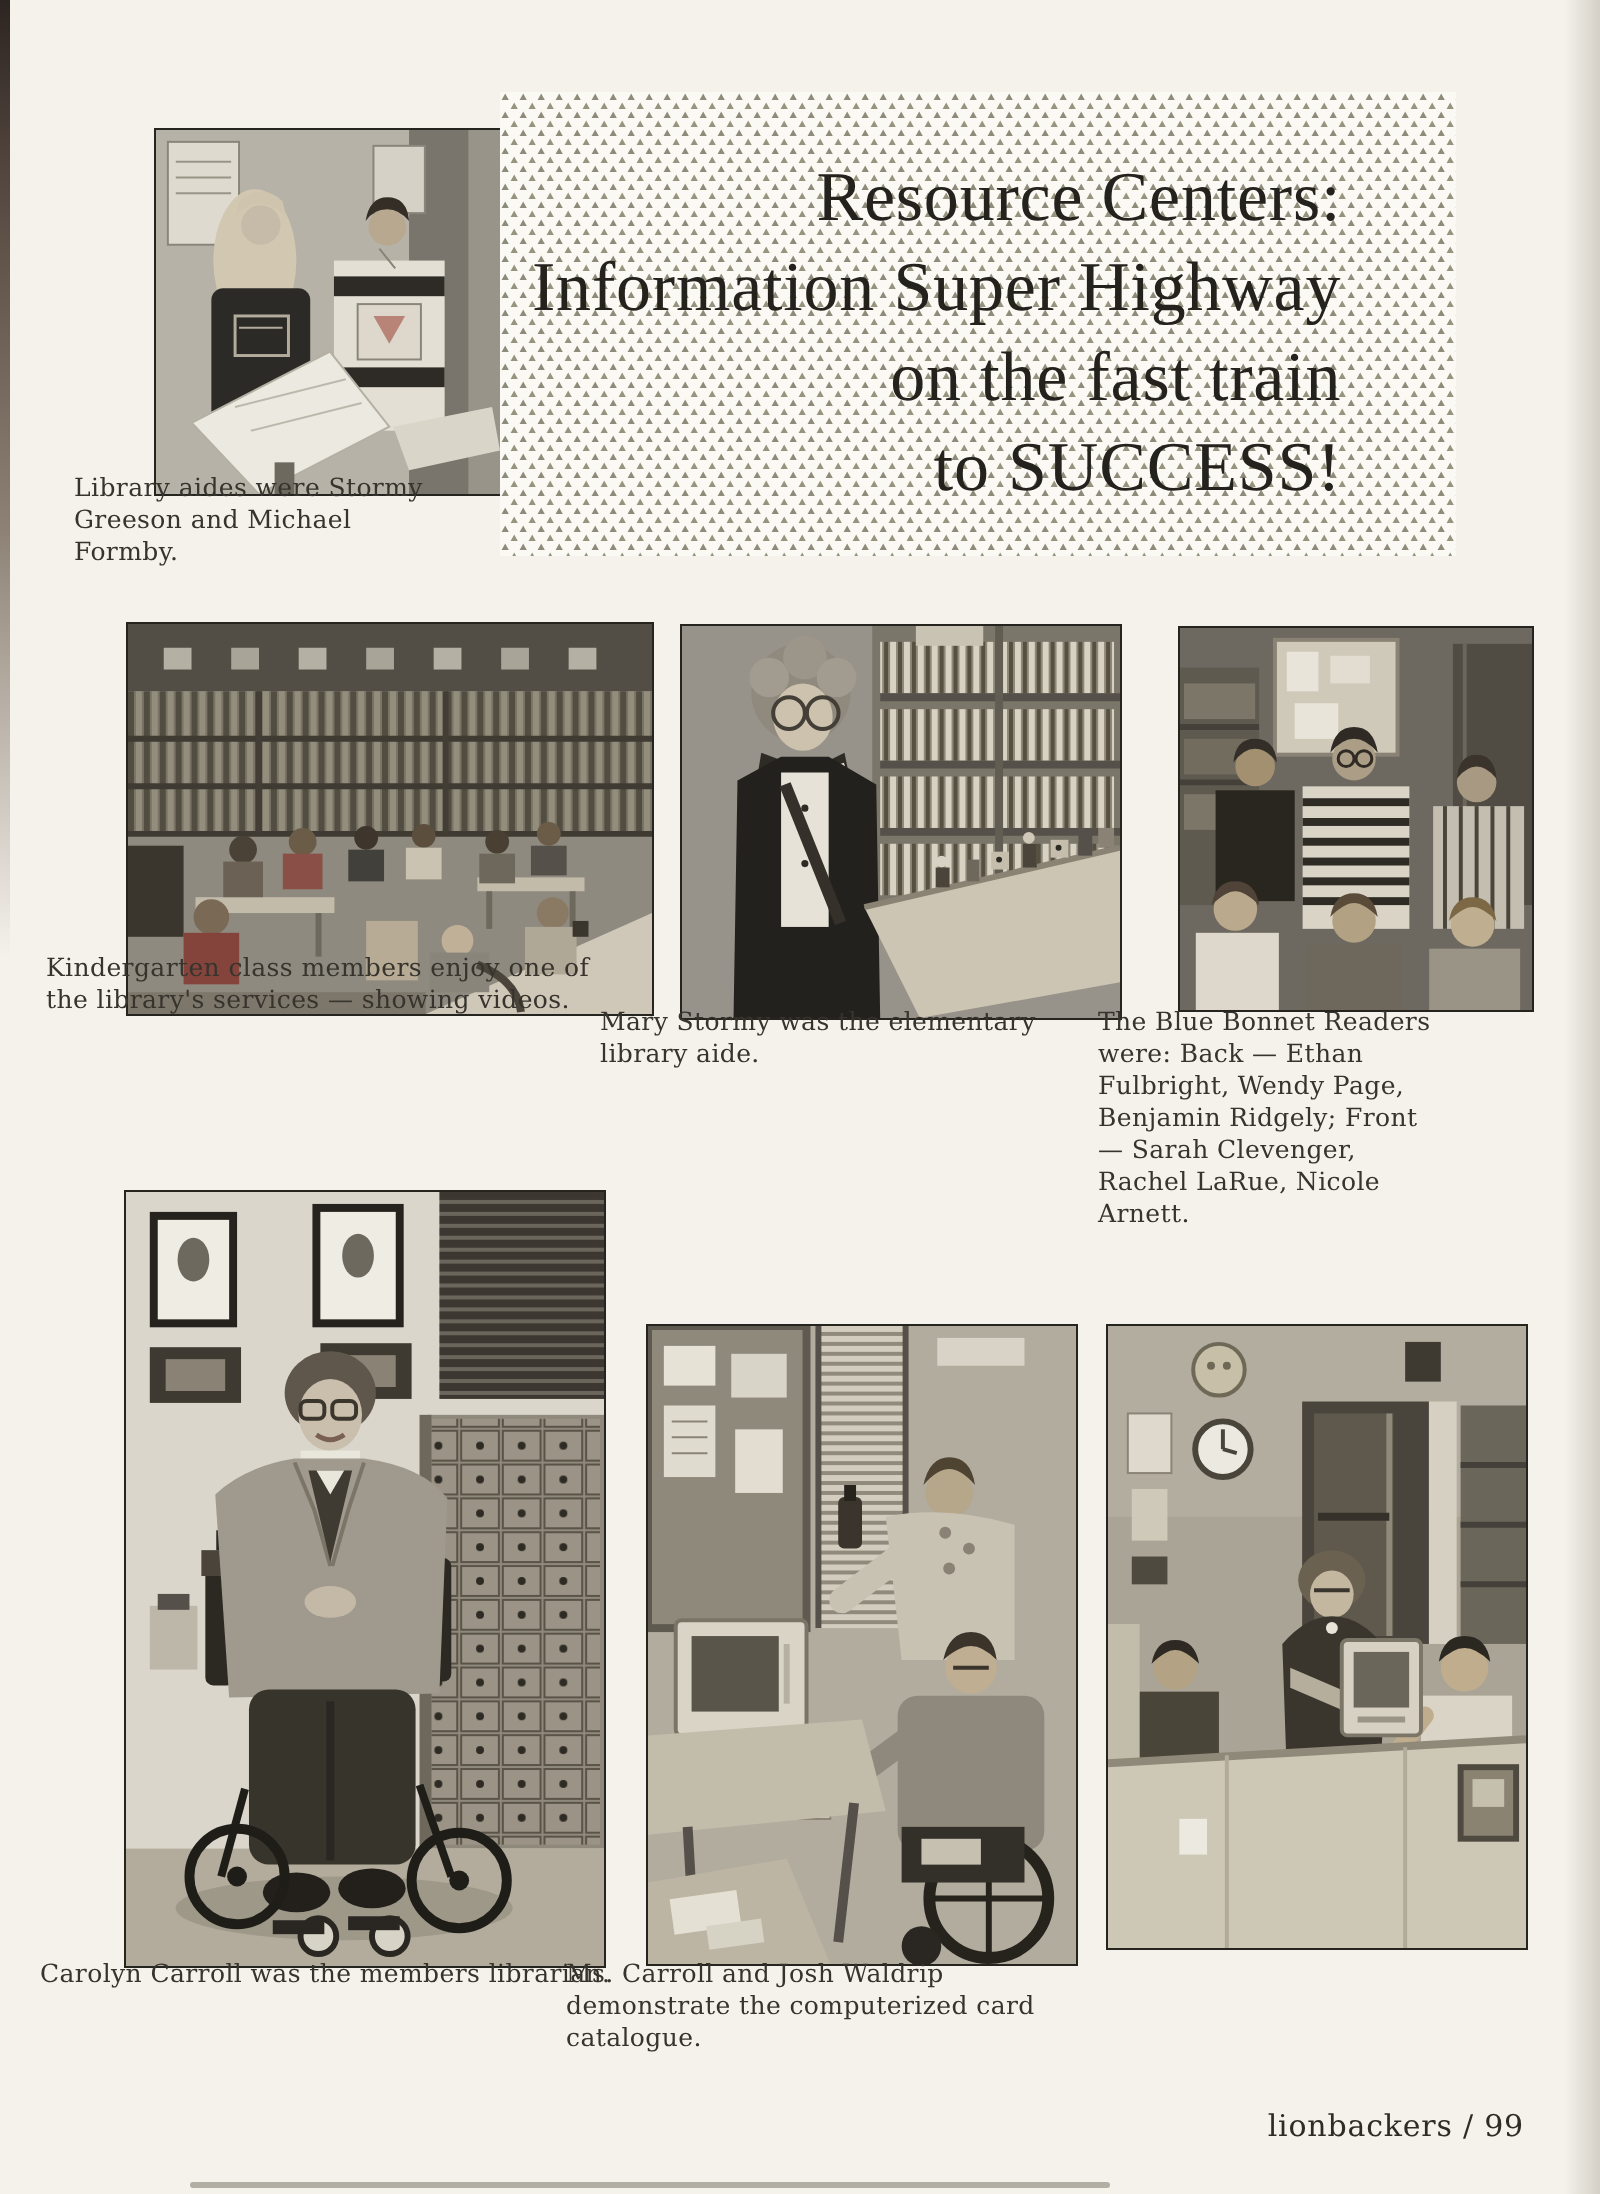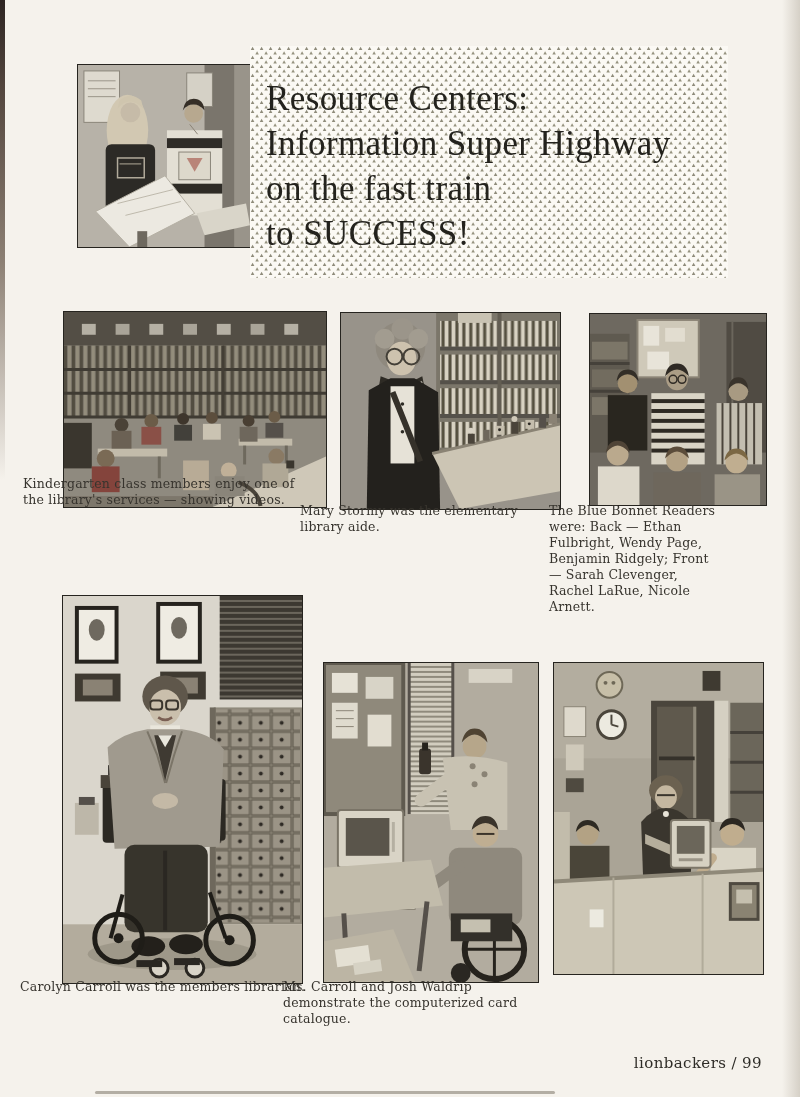--- a/index.html
+++ b/index.html
@@ -6,21 +6,21 @@
   .page{position:relative;width:800px;height:1097px;background:#f5f2ec;overflow:hidden;
         font-family:"DejaVu Serif", serif;}
   
   .scan-edge-left{position:absolute;left:0;top:0;width:5px;height:480px;
       background:linear-gradient(#2d2522 0%, #53463e 18%, #8d8175 55%, rgba(150,140,128,0) 100%);}
   .scan-edge-right{position:absolute;right:0;top:0;width:18px;height:100%;
       background:linear-gradient(to left, rgba(140,130,112,0.30), rgba(140,130,112,0));}
   .scan-line-bottom{position:absolute;left:95px;top:1091px;width:460px;height:3px;
       background:rgba(100,92,78,0.45);border-radius:2px;}
   
-  .title-banner{position:absolute;left:250px;top:46px;width:478px;height:232px;background:#fbf9f4;}
+  .title-banner{position:absolute;left:250px;top:46px;width:478px;height:232px;background:#fbf9f4;text-align:right;}
   .title-banner svg.pattern{position:absolute;left:0;top:0;width:100%;height:100%;}
   .title-text{position:absolute;left:16px;top:30px;font-family:"Liberation Serif", serif;
       font-size:35px;line-height:45px;color:#23221d;letter-spacing:0.4px;}
   .title-text span{display:block;white-space:nowrap;}
   
   .photo{position:absolute;border:1px solid #26241f;box-sizing:border-box;background:#a8a299;}
   .photo svg{display:block;width:100%;height:100%;}
   
   .caption{position:absolute;margin:0;font-size:12.5px;line-height:16px;color:#37342e;
       letter-spacing:0.2px;}
@@ -61,20 +61,21 @@
       <rect x="102" y="88" width="32" height="28" fill="#ddd8cb" stroke="#8a857a"></rect>
       <path d="M110 94 L126 94 L118 108 Z" fill="#9a3f35" opacity="0.55"></path>
       <line x1="113" y1="60" x2="121" y2="70" stroke="#8a8274"></line>
       <polygon points="18,148 88,112 118,150 52,184" fill="#ece9e1" stroke="#b5b0a4"></polygon>
       <line x1="40" y1="140" x2="96" y2="126" stroke="#bdb8ab"></line>
       <line x1="48" y1="152" x2="104" y2="138" stroke="#bdb8ab"></line>
       <polygon points="120,150 170,140 174,162 128,172" fill="#d9d5c9"></polygon>
       <rect x="60" y="168" width="10" height="16" fill="#6e695f"></rect>
     </svg>
   </figure>
+  <p class="caption" style="left:37px;top:236px;width:190px;">Library aides were Stormy Greeson and Michael Formby.</p>
 
   <div class="title-banner">
     <svg class="pattern" viewBox="0 0 478 232" preserveAspectRatio="none">
       <defs>
         <pattern id="tri" width="9" height="9" patternUnits="userSpaceOnUse">
           <path d="M2.6 0.8 L4.4 4.0 L0.8 4.0 Z" fill="#8e8b7a"></path>
           <path d="M7.1 5.3 L8.9 8.5 L5.3 8.5 Z" fill="#96937f"></path>
         </pattern>
       </defs>
       <rect width="478" height="232" fill="#fbf9f4"></rect>

